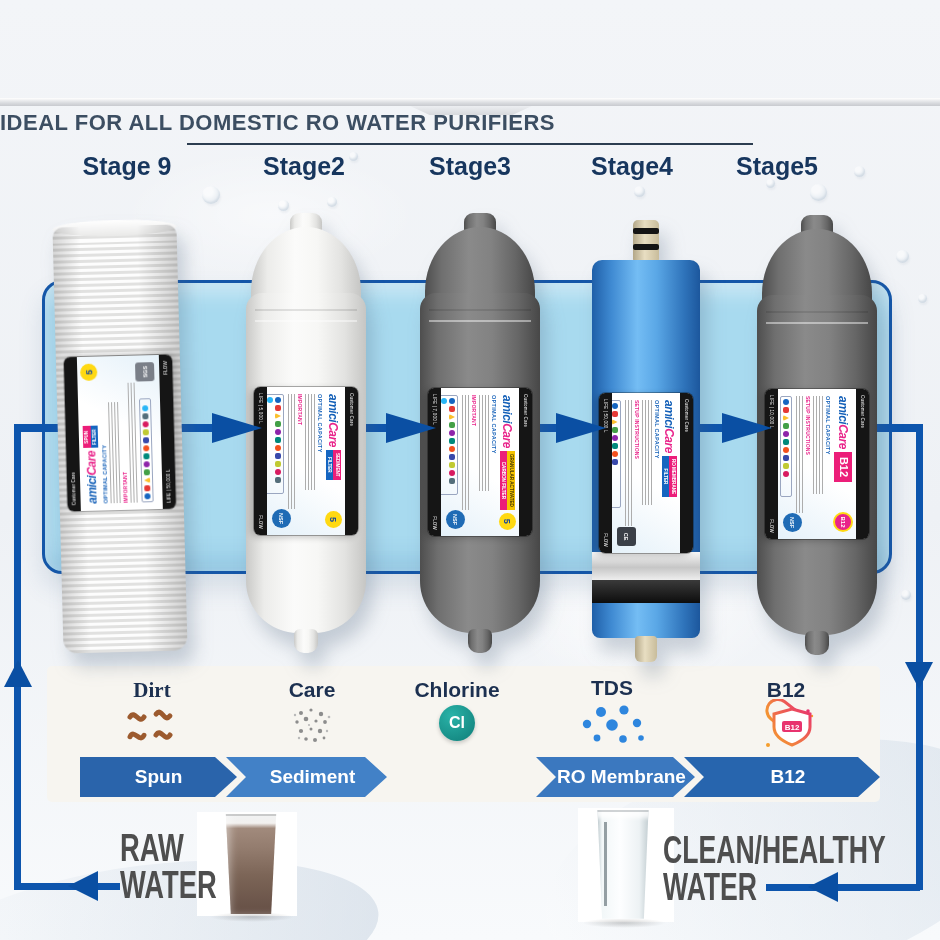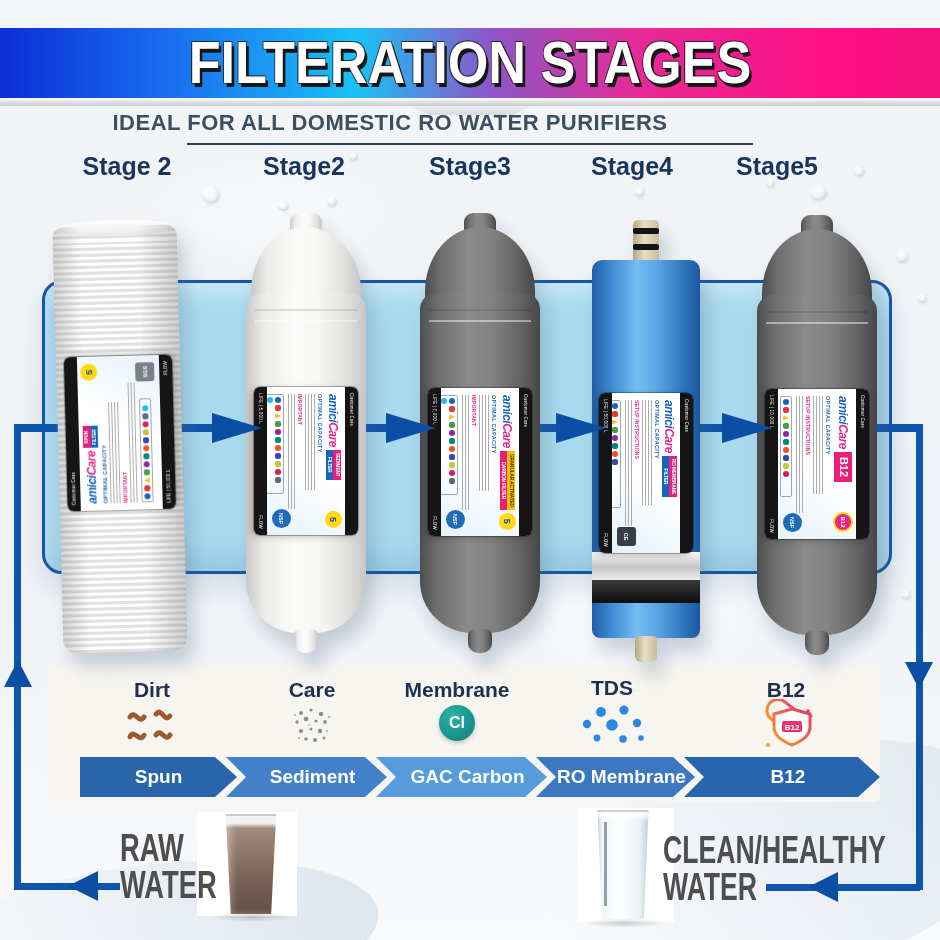--- a/index.html
+++ b/index.html
@@ -28,21 +28,21 @@
   .banner-title{width:940px;text-align:center;line-height:70px;font-size:60px;font-weight:800;
     color:#ffffff;letter-spacing:0px;transform:scaleX(.87);transform-origin:center;
     text-shadow:3px 4px 0 #161616,-1px -1px 0 rgba(25,25,25,.65),1px -1px 0 rgba(25,25,25,.65),-1px 1px 0 rgba(25,25,25,.65);
     white-space:nowrap;}
   .banner-edge{position:absolute;left:0;top:98px;width:940px;height:8px;z-index:7;
     background:linear-gradient(180deg,#ffffff,#dadce0 60%,#c8cacf);}
   .banner-notch{position:absolute;left:402px;top:106px;width:138px;height:9px;z-index:7;
     background:linear-gradient(180deg,#eceef1,#d7d9dd);
     clip-path:polygon(6% 0,94% 0,80% 100%,20% 100%);}
   
-  .subtitle{position:absolute;left:0;top:110px;width:780px;text-align:center;z-index:7;
+  .subtitle{position:absolute;left:0;top:110px;width:780px;text-align:left;z-index:7;
     font-size:22px;font-weight:700;color:#3c4e62;letter-spacing:.5px;}
   .subtitle-underline{position:absolute;left:187px;top:143px;width:566px;height:2px;background:#2c3d50;z-index:7;}
   .stage-label{position:absolute;top:152px;transform:translateX(-50%);z-index:7;
     font-size:25px;font-weight:700;color:#17365e;white-space:nowrap;}
   
   .panel{position:absolute;left:42px;top:280px;width:844px;height:288px;z-index:2;
     background:#a8daef;border:3px solid #1456a8;border-radius:20px;
     box-shadow:inset 0 10px 20px rgba(255,255,255,.45), inset 0 -12px 24px rgba(30,90,150,.16), 0 14px 24px rgba(60,100,140,.15);}
   .contam-panel{position:absolute;left:47px;top:666px;width:833px;height:136px;z-index:2;
     background:#f7f5f0;border-radius:5px;}
@@ -175,30 +175,27 @@
   <div class="drop" style="left:349px;top:152px;width:9px;height:9px;" data-interactable="false"></div>
   <div class="drop" style="left:634px;top:186px;width:11px;height:11px;" data-interactable="false"></div>
   <div class="drop" style="left:766px;top:179px;width:9px;height:9px;" data-interactable="false"></div>
   <div class="drop" style="left:810px;top:184px;width:17px;height:17px;" data-interactable="false"></div>
   <div class="drop" style="left:854px;top:166px;width:11px;height:11px;" data-interactable="false"></div>
   <div class="drop" style="left:896px;top:250px;width:13px;height:13px;" data-interactable="false"></div>
   <div class="drop" style="left:918px;top:294px;width:9px;height:9px;" data-interactable="false"></div>
   <div class="drop" style="left:874px;top:552px;width:15px;height:15px;" data-interactable="false"></div>
   <div class="drop" style="left:901px;top:590px;width:10px;height:10px;" data-interactable="false"></div>
 
-  <div class="banner" data-interactable="false">
-    <div class="banner-title" data-interactable="false">FILTERATION STAGES</div>
-  </div>
   <div class="banner-edge" data-interactable="false"></div>
   <div class="banner-notch" data-interactable="false"></div>
 
   <div class="subtitle" data-interactable="false">IDEAL FOR ALL DOMESTIC RO WATER PURIFIERS</div>
   <div class="subtitle-underline" data-interactable="false"></div>
 
-  <div class="stage-label" style="left:127px;" data-interactable="false">Stage 2</div>
+  <div class="stage-label" style="left:127px;" data-interactable="false">Stage 9</div>
   <div class="stage-label" style="left:304px;" data-interactable="false">Stage2</div>
   <div class="stage-label" style="left:470px;" data-interactable="false">Stage3</div>
   <div class="stage-label" style="left:632px;" data-interactable="false">Stage4</div>
   <div class="stage-label" style="left:777px;" data-interactable="false">Stage5</div>
 
   <div class="panel" data-interactable="false"></div>
 
   <div class="contam-panel" data-interactable="false"></div>
 
   <div class="flow" style="left:17px;top:424px;width:903px;height:8px;" data-interactable="false"></div>
@@ -429,23 +426,23 @@
           </div>
         <div class="cert-circle" data-interactable="false">NSF</div>
       </div>
       <div class="strip strip-bottom" data-interactable="false">
           <span data-interactable="false">LIFE | 10,000 L</span>
           <span data-interactable="false">FLOW</span>
         </div>
     </div>
   </div>
 
-  <div class="contam-name" style="left:152px;top:678px;" data-interactable="false">Dirt</div>
+  <div class="contam-name" style="left:152px;top:678px;font-family:Liberation Serif, serif;" data-interactable="false">Dirt</div>
   <div class="contam-name" style="left:312px;top:678px;" data-interactable="false">Care</div>
-  <div class="contam-name" style="left:457px;top:678px;" data-interactable="false">Membrane</div>
+  <div class="contam-name" style="left:457px;top:678px;" data-interactable="false">Chlorine</div>
   <div class="contam-name" style="left:612px;top:676px;" data-interactable="false">TDS</div>
   <div class="contam-name" style="left:786px;top:678px;" data-interactable="false">B12</div>
 
   <div class="contam-icon" style="left:152px;top:706px;" data-interactable="false">
     <svg width="58" height="42" viewBox="0 0 58 42">
       <g fill="none" stroke="#9c5a2e" stroke-width="5" stroke-linecap="round">
         <path d="M7 11 c5 -8 9 8 14 0"></path>
         <path d="M33 9 c5 -8 9 8 14 0" transform="rotate(8 40 9)"></path>
         <path d="M7 30 c5 -8 9 8 14 0" transform="rotate(-6 14 30)"></path>
         <path d="M33 29 c5 -8 9 8 14 0"></path>
@@ -514,23 +511,20 @@
       <text x="37" y="31" text-anchor="middle" font-size="8" font-weight="bold" fill="#ffffff" font-family="Liberation Sans, sans-serif">B12</text>
     </svg>
   </div>
 
   <div class="chev chev1 flat" style="left:80px;width:157px;" data-interactable="false">
       <span data-interactable="false">Spun</span>
     </div>
   <div class="chev chev2 notch" style="left:226px;width:161px;" data-interactable="false">
       <span data-interactable="false">Sediment</span>
     </div>
-  <div class="chev chev3 notch" style="left:376px;width:171px;" data-interactable="false">
-      <span data-interactable="false">GAC Carbon</span>
-    </div>
   <div class="chev chev4 notch" style="left:536px;width:159px;" data-interactable="false">
       <span data-interactable="false">RO Membrane</span>
     </div>
   <div class="chev chev5 notch" style="left:684px;width:196px;" data-interactable="false">
       <span data-interactable="false">B12</span>
     </div>
 
   <div class="glass-backdrop" style="left:197px;top:812px;width:100px;height:104px;" data-interactable="false"></div>
   <div class="glass glass-raw" data-interactable="false"></div>
   <div class="glass-shadow" style="left:210px;top:912px;width:84px;height:10px;" data-interactable="false"></div>

